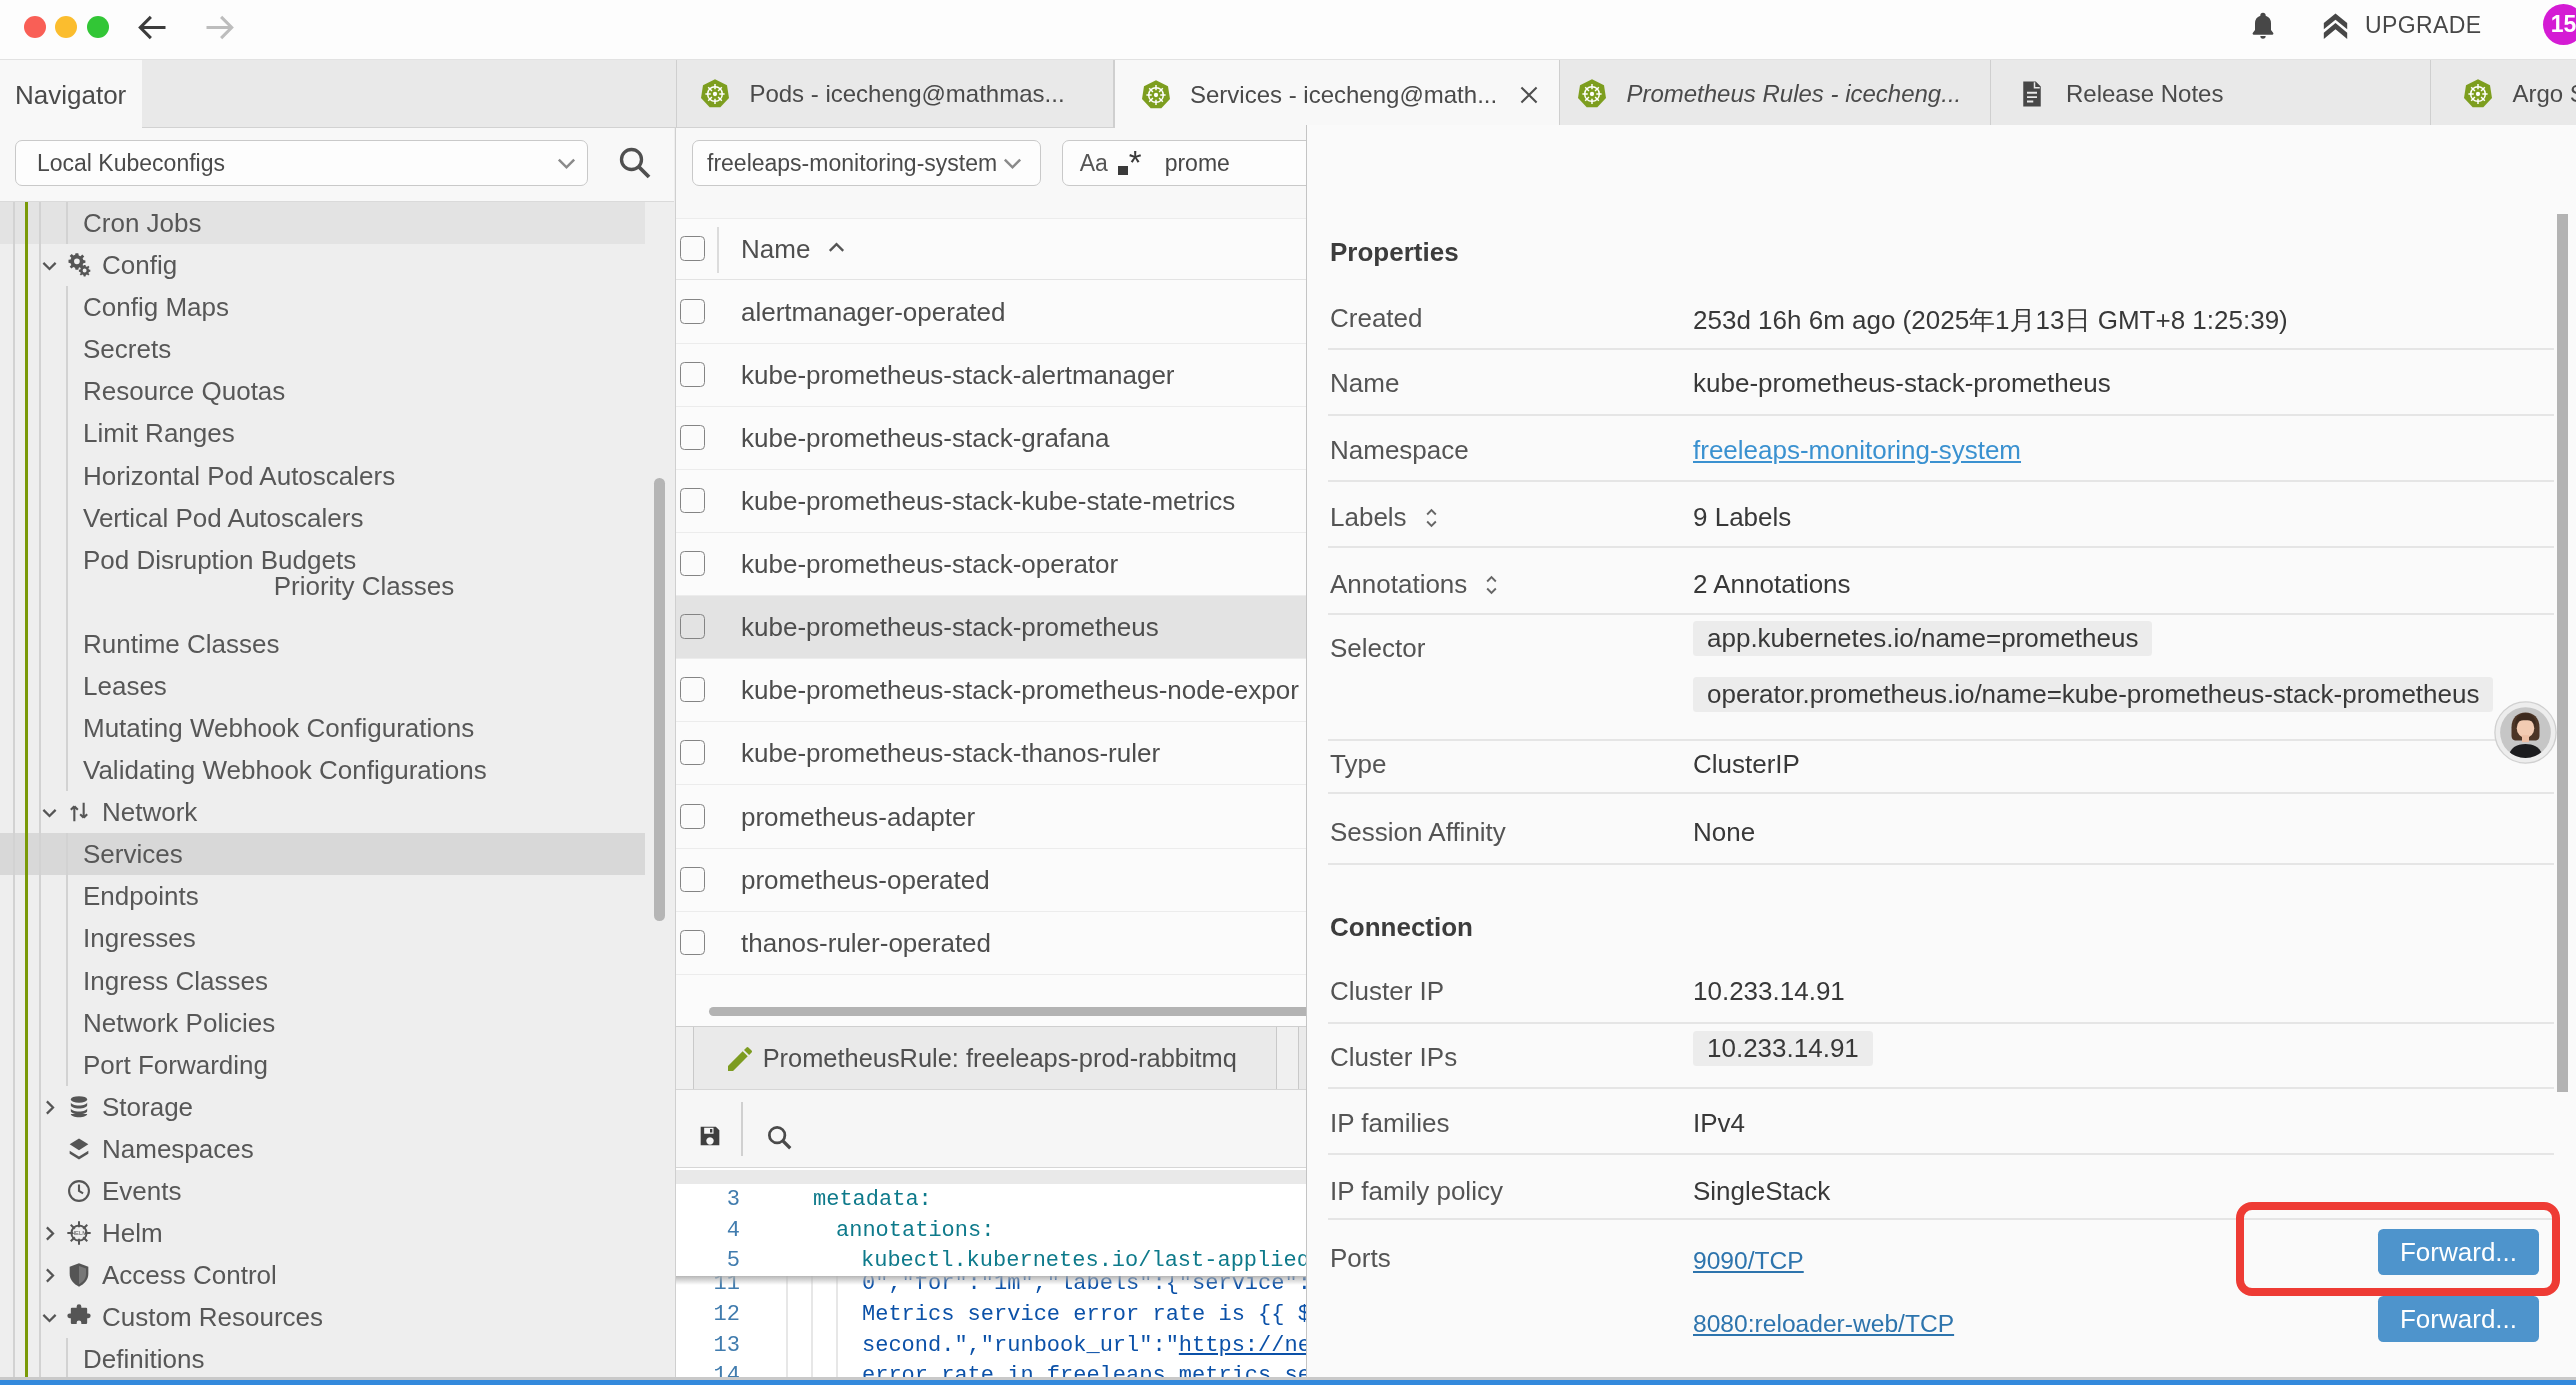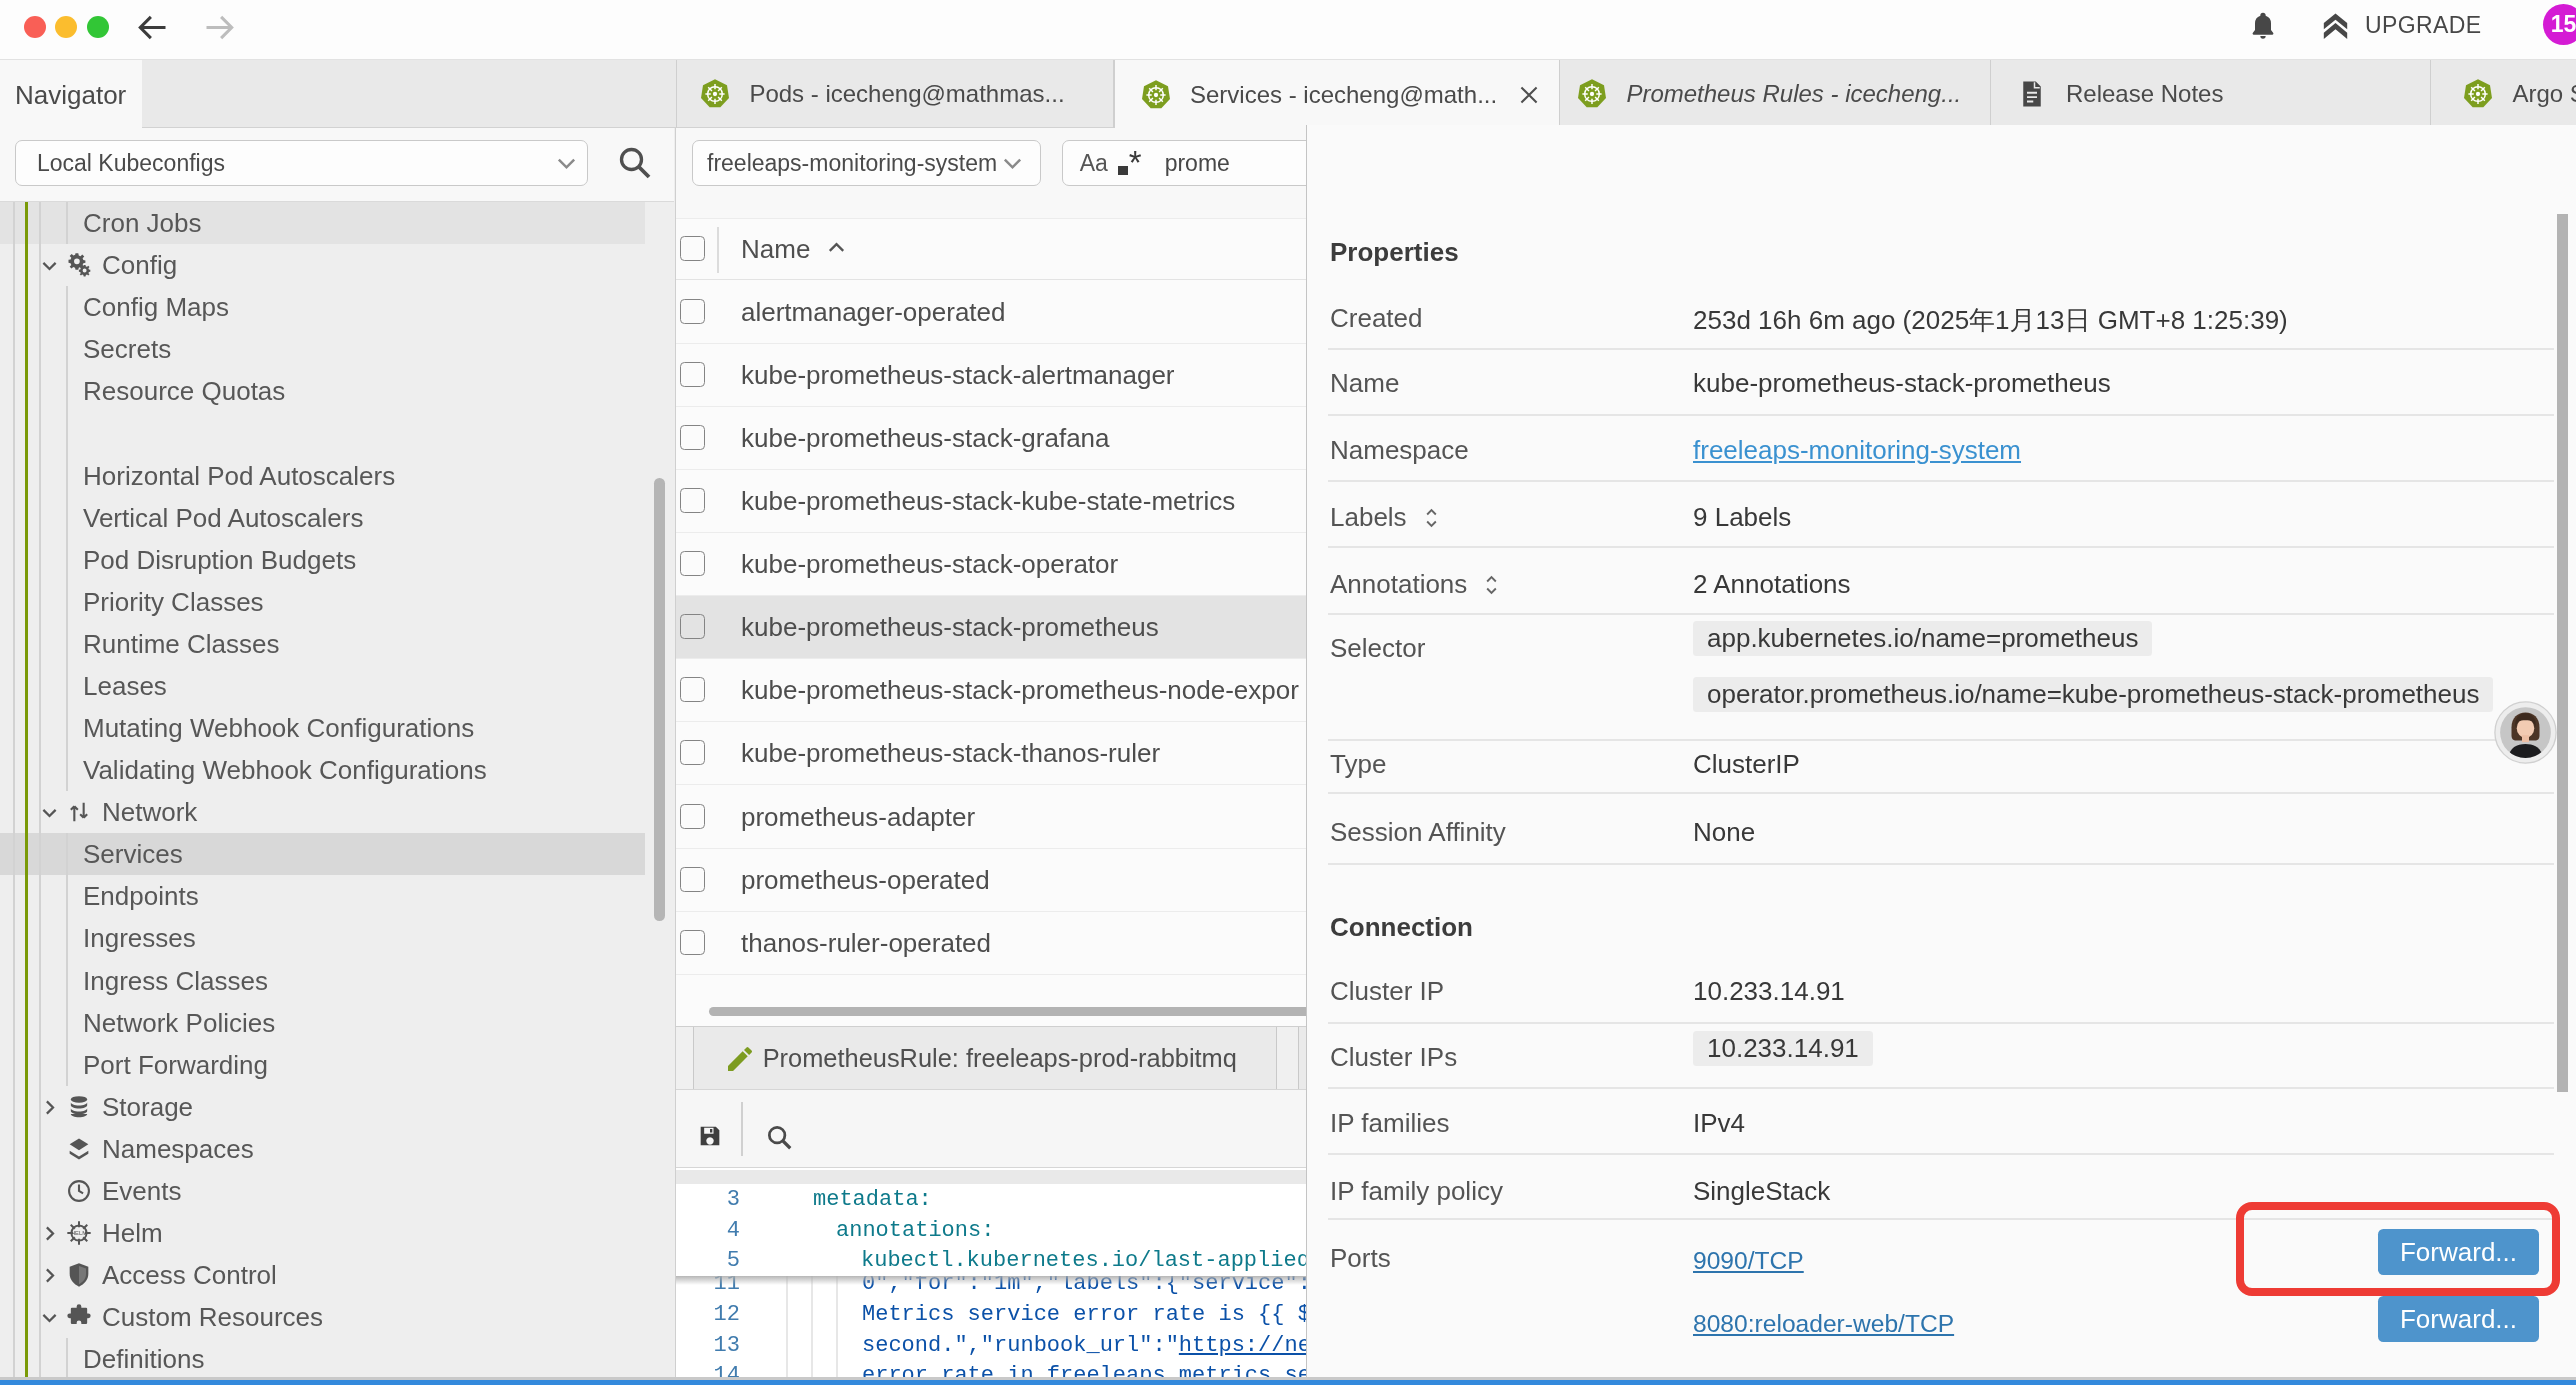--- a/index.html
+++ b/index.html
@@ -189,30 +189,33 @@
       </div>
       <div class="trow" style="top:84px;">
         <span class="txt2">Config Maps</span>
       </div>
       <div class="trow" style="top:126px;">
         <span class="txt2">Secrets</span>
       </div>
       <div class="trow" style="top:168px;">
         <span class="txt2">Resource Quotas</span>
       </div>
+      <div class="trow" style="top:210px;">
+        <span class="txt2">Limit Ranges</span>
+      </div>
       <div class="trow" style="top:253px;">
         <span class="txt2">Horizontal Pod Autoscalers</span>
       </div>
       <div class="trow" style="top:295px;">
         <span class="txt2">Vertical Pod Autoscalers</span>
       </div>
       <div class="trow" style="top:337px;">
         <span class="txt2">Pod Disruption Budgets</span>
       </div>
-      <div class="trow" style="top:379px;">
+      <div class="trow" style="top:363px;justify-content:center;">
         <span class="txt2">Priority Classes</span>
       </div>
       <div class="trow" style="top:421px;">
         <span class="txt2">Runtime Classes</span>
       </div>
       <div class="trow" style="top:463px;">
         <span class="txt2">Leases</span>
       </div>
       <div class="trow" style="top:505px;">
         <span class="txt2">Mutating Webhook Configurations</span>

